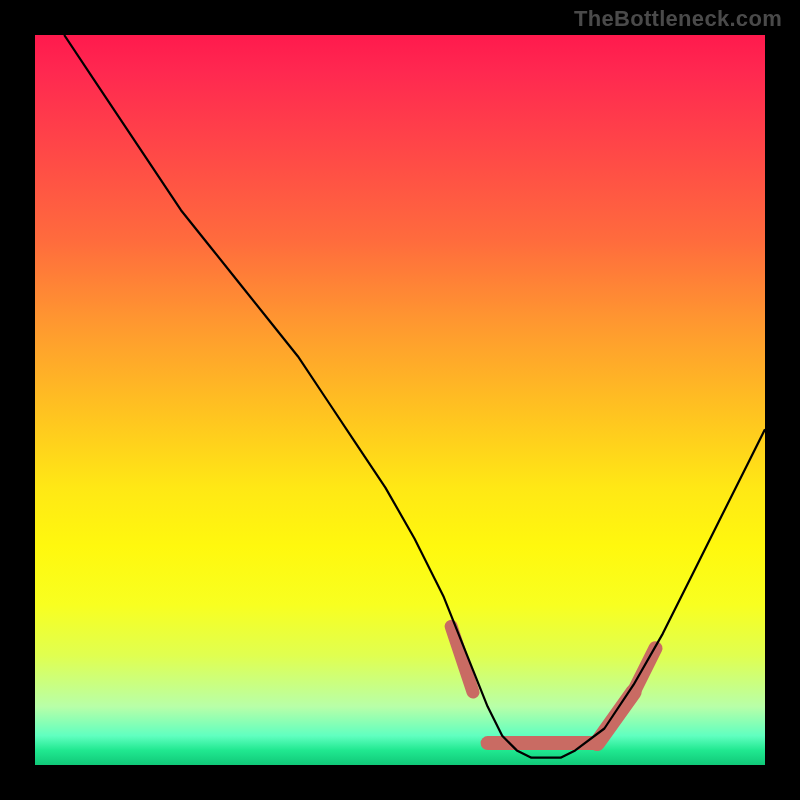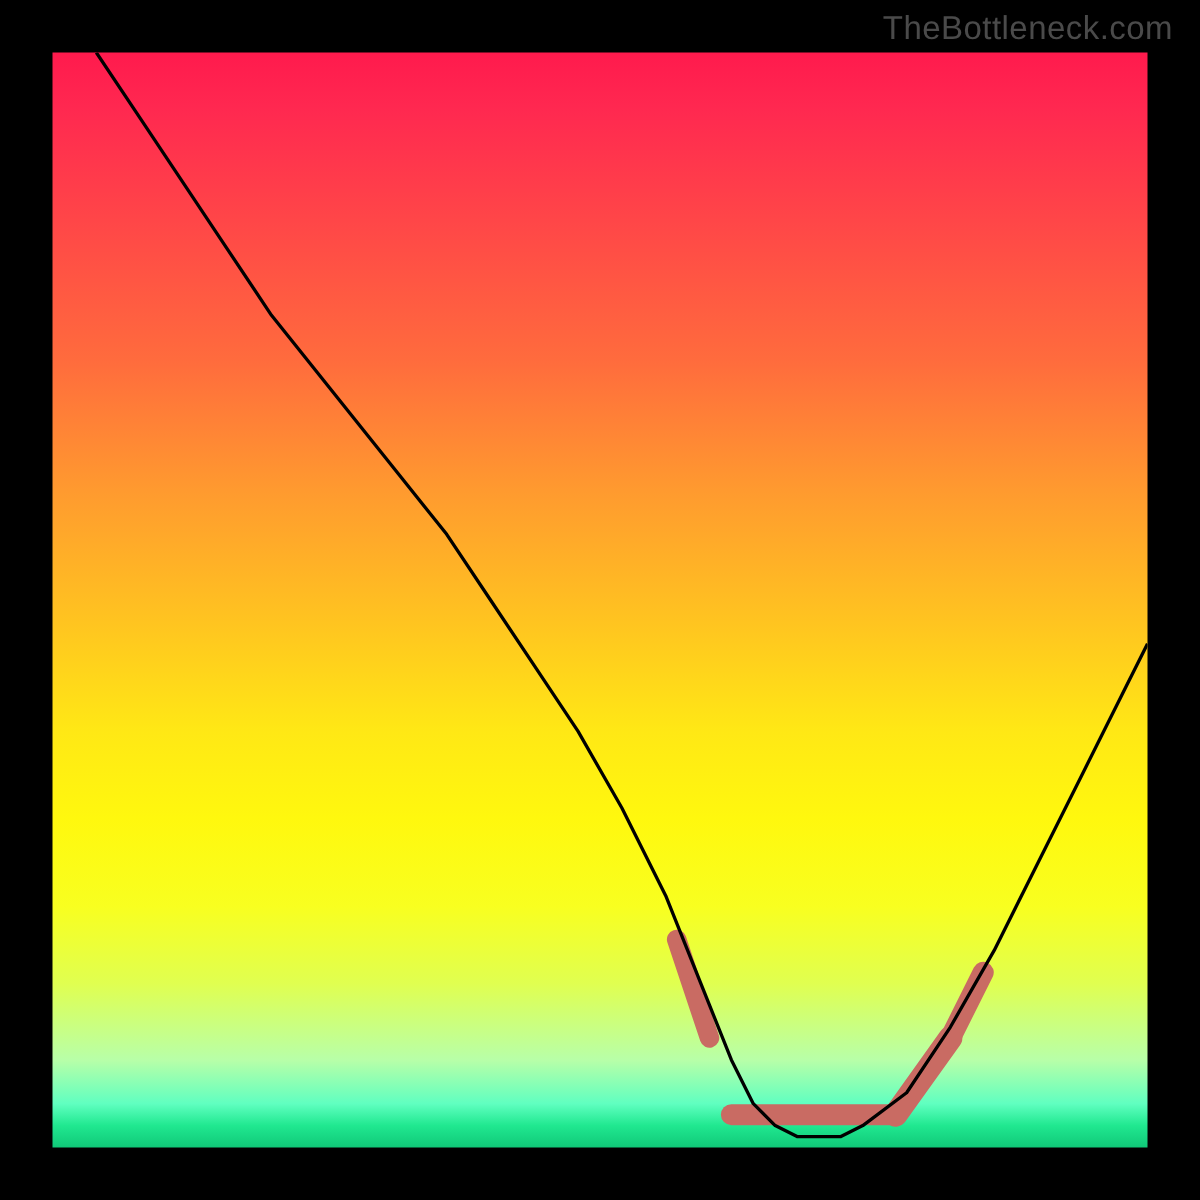--- a/index.html
+++ b/index.html
@@ -1,17 +1,17 @@
 <!DOCTYPE html>
 <html><head>
 <meta charset="utf-8">
 <style>
 body{margin:0;padding:0;background:#000;width:800px;height:800px;overflow:hidden;font-family:Arial,sans-serif}
 .container{position:relative;width:800px;height:800px;background:#000}
-.watermark{position:absolute;top:6px;right:18px;color:#4a4a4a;font-size:22px;font-weight:400;letter-spacing:0.3px;z-index:10}
+.watermark{position:absolute;top:6px;right:18px;color:#4a4a4a;font-size:22px;font-weight:700;letter-spacing:0.3px;z-index:10}
 .plot-area{position:absolute;left:35px;top:35px;width:730px;height:730px}
 .gradient-bg{position:absolute;left:0;top:0;width:730px;height:730px;background:linear-gradient(to bottom,
   #ff1a4d 0%,
   #ff2850 5%,
   #ff4548 15%,
   #ff6b3d 28%,
   #ff9a2f 40%,
   #ffc420 52%,
   #ffe815 62%,
   #fff80e 70%,

